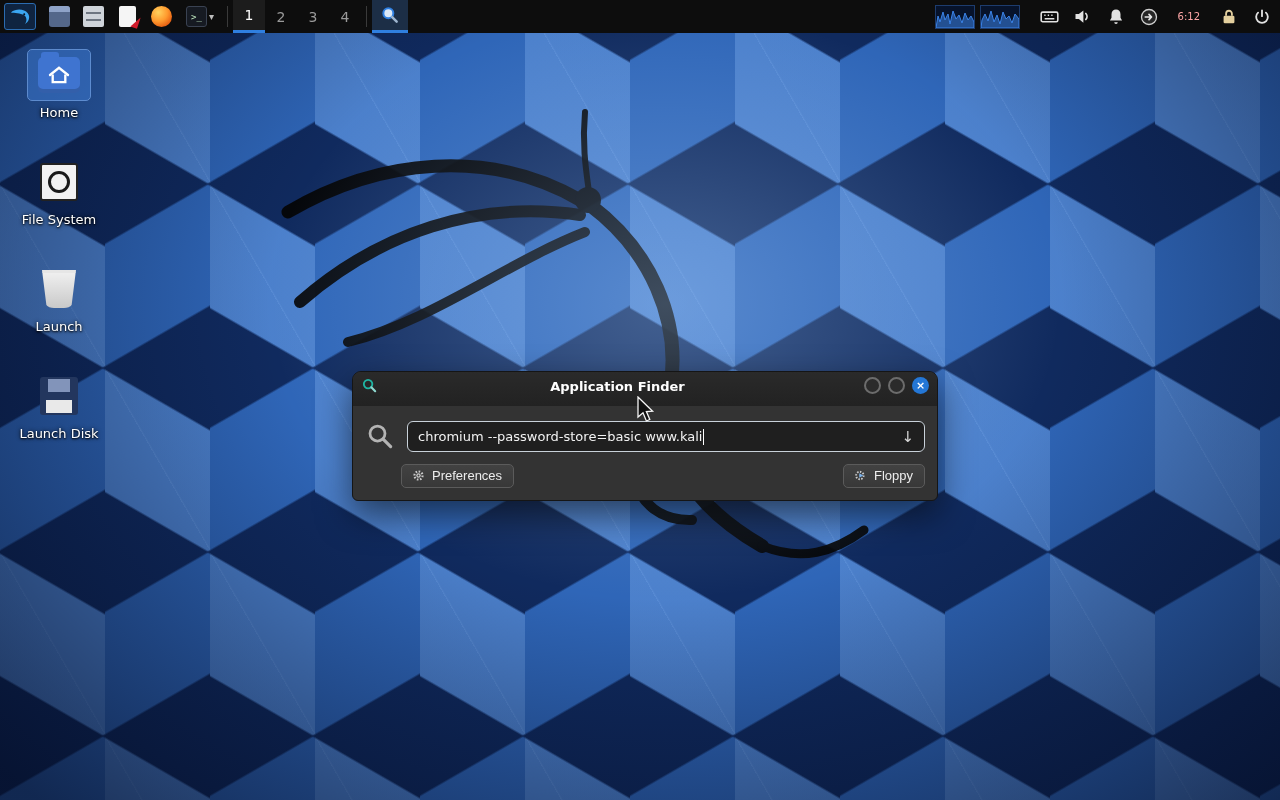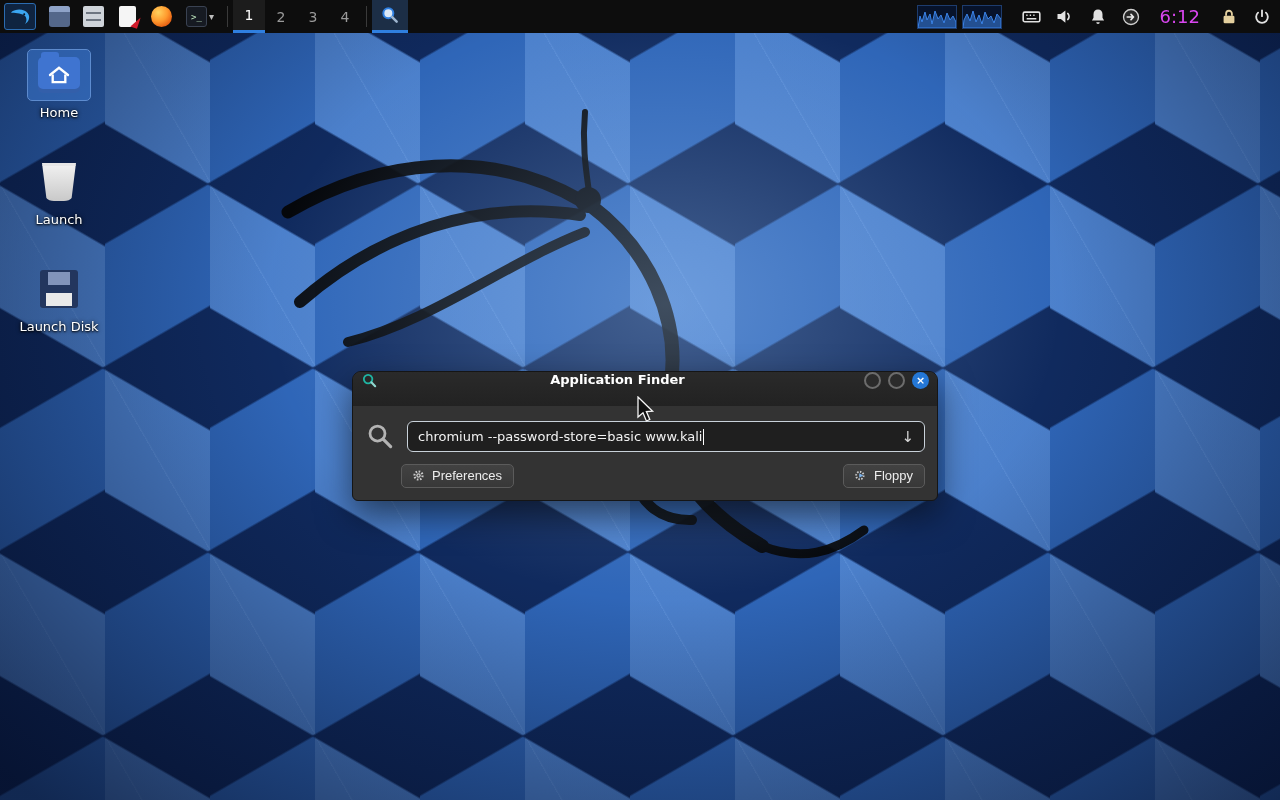--- a/index.html
+++ b/index.html
@@ -38,21 +38,21 @@
   .kali-menu { width:32px; margin:3px 6px 3px 0; border:1px solid #2b6cb0; background:#0f2440; border-radius:3px; display:flex; align-items:center; justify-content:center; }
   .p-sep { width:1px; background:#3a3a3a; margin:6px 5px; }
   .ws { width:32px; display:flex; align-items:center; justify-content:center; color:#9a9a9a; font-size:14px; }
   .ws.active { color:#ffffff; background:#1c1c1c; border-bottom:3px solid #2f7fe0; }
   .win-btn { width:36px; display:flex; align-items:center; justify-content:center; background:rgba(52,101,164,.38); border-bottom:3px solid #2f7fe0; }
   .p-spacer { flex:1; }
   .graphs { display:flex; gap:5px; align-items:center; margin-right:18px; }
   .graph { width:40px; height:24px; background:#07132b; border:1px solid #1d3c6e; }
   .tray { display:flex; align-items:center; gap:9px; }
   .tray .t-ic { width:24px; height:24px; display:flex; align-items:center; justify-content:center; color:#e2e2e2; }
-  .clock { color:#d946ef; font-size:18px; padding:0 8px; }
+  .clock { color:#fca5a5; font-size:10px; padding:0 8px; }
 
   
   .ic { width:21px; height:21px; position:relative; }
   .ic-window { background:#54678a; border-radius:3px; }
   .ic-window::before { content:""; position:absolute; left:0; right:0; top:0; height:6px; background:#8fa3c8; border-radius:3px 3px 0 0; }
   .ic-files { background:#cfd4da; border-radius:2px; }
   .ic-files::before { content:""; position:absolute; left:3px; right:3px; top:6px; height:2px; background:#6e7681; box-shadow:0 7px 0 #6e7681; }
   .ic-edit { background:#f5f5f5; border-radius:2px; width:17px; margin:0 2px; }
   .ic-edit::after { content:""; position:absolute; right:-3px; bottom:-1px; width:0; height:0;
       border-left:7px solid transparent; border-bottom:12px solid #d11a2a; transform:rotate(18deg); }
@@ -77,21 +77,21 @@
   .kali-art { width:36px; height:36px; border-radius:50%; background:rgba(150,158,170,.55); }
   .floppy-art { width:38px; height:38px; background:#23365e; border-radius:3px; position:relative; }
   .floppy-art::before { content:""; position:absolute; top:2px; left:8px; width:22px; height:13px; background:#8294ba; }
   .floppy-art::after { content:""; position:absolute; bottom:2px; left:6px; width:26px; height:13px; background:#e9e9e9; }
 
   
   #finder { position:absolute; left:352px; top:371px; width:586px; z-index:60;
     background:#333333; border:1px solid #151515; border-radius:9px 9px 6px 6px;
     box-shadow:0 14px 34px rgba(0,0,0,.55); }
   .titlebar { height:34px; background:linear-gradient(#2a2a2a,#222222); border-radius:8px 8px 0 0;
-    display:flex; align-items:flex-start; padding:0 8px; }
+    display:flex; align-items:flex-end; padding:12px 8px; }
   .t-title { flex:1; text-align:center; color:#ffffff; font-weight:bold; font-size:13px; }
   .wc { width:17px; height:17px; border-radius:50%; margin-left:7px; display:flex; align-items:center; justify-content:center; }
   .wc.dim { border:2px solid #6c6c6c; background:#2b2b2b; }
   .wc.close { background:#2477d6; color:#fff; font-size:11px; font-weight:bold; line-height:1; }
   .fbody { padding:15px 12px 12px 12px; }
   .srow { display:flex; gap:12px; }
   .big-mag { color:#b4b4b4; flex:0 0 auto; display:flex; }
   .finput { flex:1; height:31px; background:#1f1f1f; border:1px solid #c9d2da; border-radius:6px;
     display:flex; align-items:center; padding:0 8px 0 10px; }
   .fi-text { color:#f2f2f2; font-size:13px; white-space:nowrap; }
@@ -242,20 +242,26 @@
         <div class="home-art">
           <svg width="22" height="18" viewBox="0 0 24 20">
               <path d="M2 10 L12 2 L22 10" fill="none" stroke="#fff" stroke-width="2.6" stroke-linecap="round"></path>
               <path d="M5 9.5V18h14V9.5" fill="none" stroke="#fff" stroke-width="2.6"></path>
             </svg>
         </div>
       </div>
       <div class="dlabel">Home</div>
     </div>
 
+    <div class="dcell">
+      <div class="dart">
+        <div class="fs-art"></div>
+      </div>
+      <div class="dlabel">File System</div>
+    </div>
 
     <div class="dcell">
       <div class="dart">
         <div class="trash-art"></div>
       </div>
       <div class="dlabel">Launch</div>
     </div>
 
 
     <div class="dcell">

